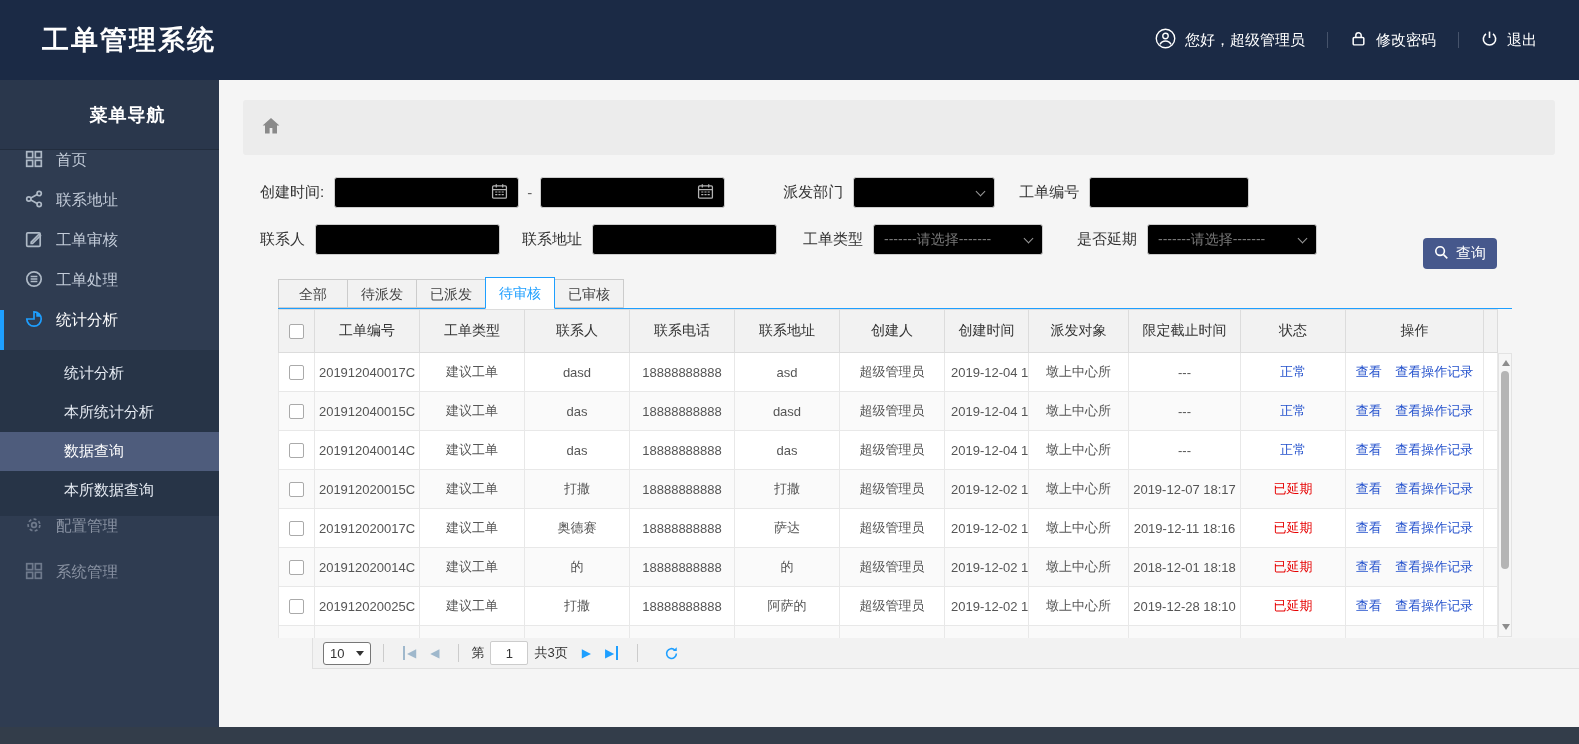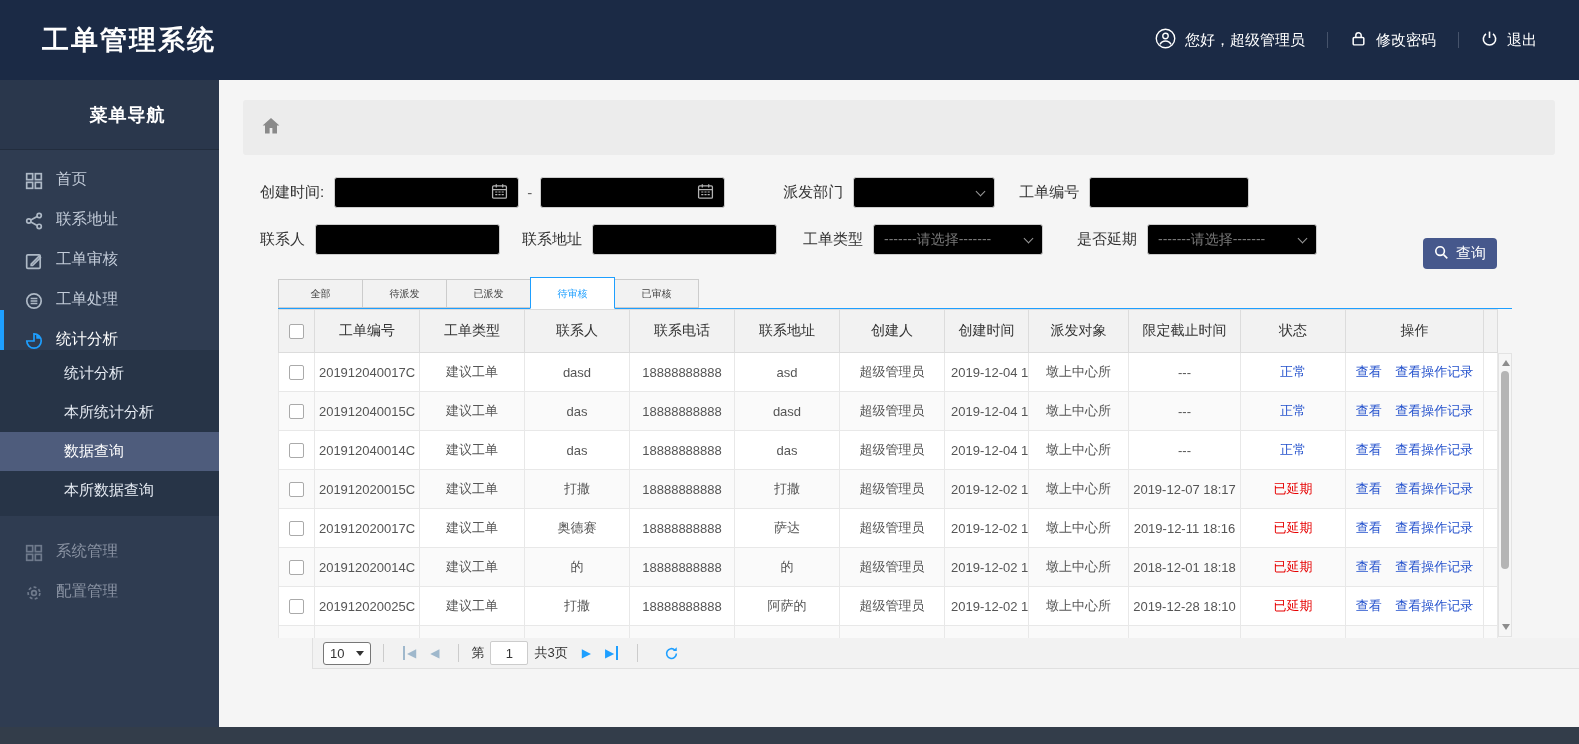--- a/index.html
+++ b/index.html
@@ -21,21 +21,21 @@
   .hdr-right{display:flex;align-items:center;color:#fff;font-size:15px}
   .hitem{display:flex;align-items:center;gap:9px;cursor:pointer}
   .hdivider{width:1px;height:16px;background:#46536b;margin:0 22px}
 
   
   .sb{position:absolute;top:80px;left:0;width:255px;bottom:17px;background:var(--sidebar);color:#c3ccd9}
   .sb-title{height:70px;display:flex;align-items:center;justify-content:center;position:relative;
             color:#fff;font-size:18px;font-weight:bold;letter-spacing:1px;background:#2a374c;
             border-bottom:1px solid rgba(0,0,0,.18)}
   .sb-collapse{position:absolute;right:20px;font-size:17px;font-weight:bold;color:#fff;cursor:pointer;letter-spacing:-2px}
-  .mi{height:40px;display:flex;align-items:flex-end;padding:0 22px 0 25px;font-size:15.5px;cursor:pointer}
+  .mi{height:40px;display:flex;align-items:flex-start;padding:0 22px 0 25px;font-size:15.5px;cursor:pointer}
   .mi .micon{width:18px;height:18px;display:inline-flex;margin-right:13px;flex:none}
   .mi .lbl{flex:1}
   .mi.active{border-left:4px solid var(--accent);padding-left:21px;color:#fff}
   .mi.dim{color:#8a93a3}
   .chev{width:8px;height:8px;border-right:1.7px solid #8a97a8;border-bottom:1.7px solid #8a97a8;
         transform:rotate(45deg);margin-top:-4px;flex:none}
   .chev.up{transform:rotate(-135deg);margin-top:4px;border-color:var(--accent)}
   .submenu{background:#273447;padding:4px 0 6px}
   .smi{height:39px;display:flex;align-items:center;padding-left:64px;font-size:15px;color:#e6ebf3;cursor:pointer}
   .smi.active{background:#4e5c7c;color:#fff}
@@ -60,21 +60,21 @@
   .selbox{justify-content:space-between;color:#777}
   .selchev{width:7px;height:7px;border-right:1.5px solid #999;border-bottom:1.5px solid #999;
            transform:rotate(45deg);margin-top:-3px}
   .dash{margin:0 8px;color:#666}
   .btn-query{position:absolute;right:82px;top:158px;width:74px;height:31px;background:var(--btn);
              border:none;border-radius:4px;color:#fff;font-size:15px;display:flex;align-items:center;
              justify-content:center;gap:7px;cursor:pointer}
 
   
   .tabs{margin:22px 0 0 59px;width:1234px;display:flex;align-items:flex-end;border-bottom:1px solid var(--accent)}
-  .tab{width:85px;height:29px;line-height:28px;text-align:center;font-size:10px;color:#444;
+  .tab{width:70px;height:29px;line-height:28px;text-align:center;font-size:14px;color:#444;
        background:#f2f2f2;border:1px solid #ccc;margin-right:-1px;cursor:pointer}
   .tab.active{background:#fff;border:1px solid var(--accent);border-bottom:1px solid #fff;
               height:32px;line-height:31px;color:var(--accent);margin-bottom:-1px;position:relative;z-index:2}
 
   
   .twrap{position:relative;margin-left:59px;width:1234px;height:329px;overflow:hidden}
   table{border-collapse:collapse;table-layout:fixed;width:1219px;background:#fff;font-size:13px;color:#555}
   th{height:43px;background:#f2f2f2;border:1px solid #dcdcdc;font-weight:normal;font-size:14px;color:#333}
   td{height:39px;border:1px solid #e8e8e8;text-align:center;white-space:nowrap;overflow:hidden}
   tbody tr:nth-child(even) td{background:#fafafa}
@@ -219,41 +219,41 @@
       <span class="chev up"></span>
     </div>
 
     <div class="submenu">
       <div class="smi">统计分析</div>
       <div class="smi">本所统计分析</div>
       <div class="smi active">数据查询</div>
       <div class="smi">本所数据查询</div>
     </div>
 
+    <div class="mi dim">
+      <span class="micon">
+        <svg viewBox="0 0 16 16" width="18" height="18">
+            <circle cx="8" cy="8" r="2.1"></circle>
+            <circle cx="8" cy="8" r="5.2" stroke-dasharray="2.6 2.1"></circle>
+          </svg>
+      </span>
+      <span class="lbl">配置管理</span>
+      <span class="chev"></span>
+    </div>
+
     <div class="mi dim" style="margin-top:6px">
       <span class="micon">
         <svg viewBox="0 0 16 16" width="18" height="18">
             <rect x="1.5" y="1.5" width="5.3" height="5.3"></rect>
             <rect x="9.2" y="1.5" width="5.3" height="5.3"></rect>
             <rect x="1.5" y="9.2" width="5.3" height="5.3"></rect>
             <rect x="9.2" y="9.2" width="5.3" height="5.3"></rect>
           </svg>
       </span>
       <span class="lbl">系统管理</span>
-      <span class="chev"></span>
-    </div>
-
-    <div class="mi dim">
-      <span class="micon">
-        <svg viewBox="0 0 16 16" width="18" height="18">
-            <circle cx="8" cy="8" r="2.1"></circle>
-            <circle cx="8" cy="8" r="5.2" stroke-dasharray="2.6 2.1"></circle>
-          </svg>
-      </span>
-      <span class="lbl">配置管理</span>
       <span class="chev"></span>
     </div>
   </div>
 
   <div class="main">
 
     <div class="crumb">
       <span>
         <svg width="20" height="20" viewBox="0 0 16 16">
             <path d="M8 1.6L1.3 7.6h1.9v6.4h3.7V9.6h2.2V14h3.7V7.6h1.9z" fill="#8a8a8a"></path>

